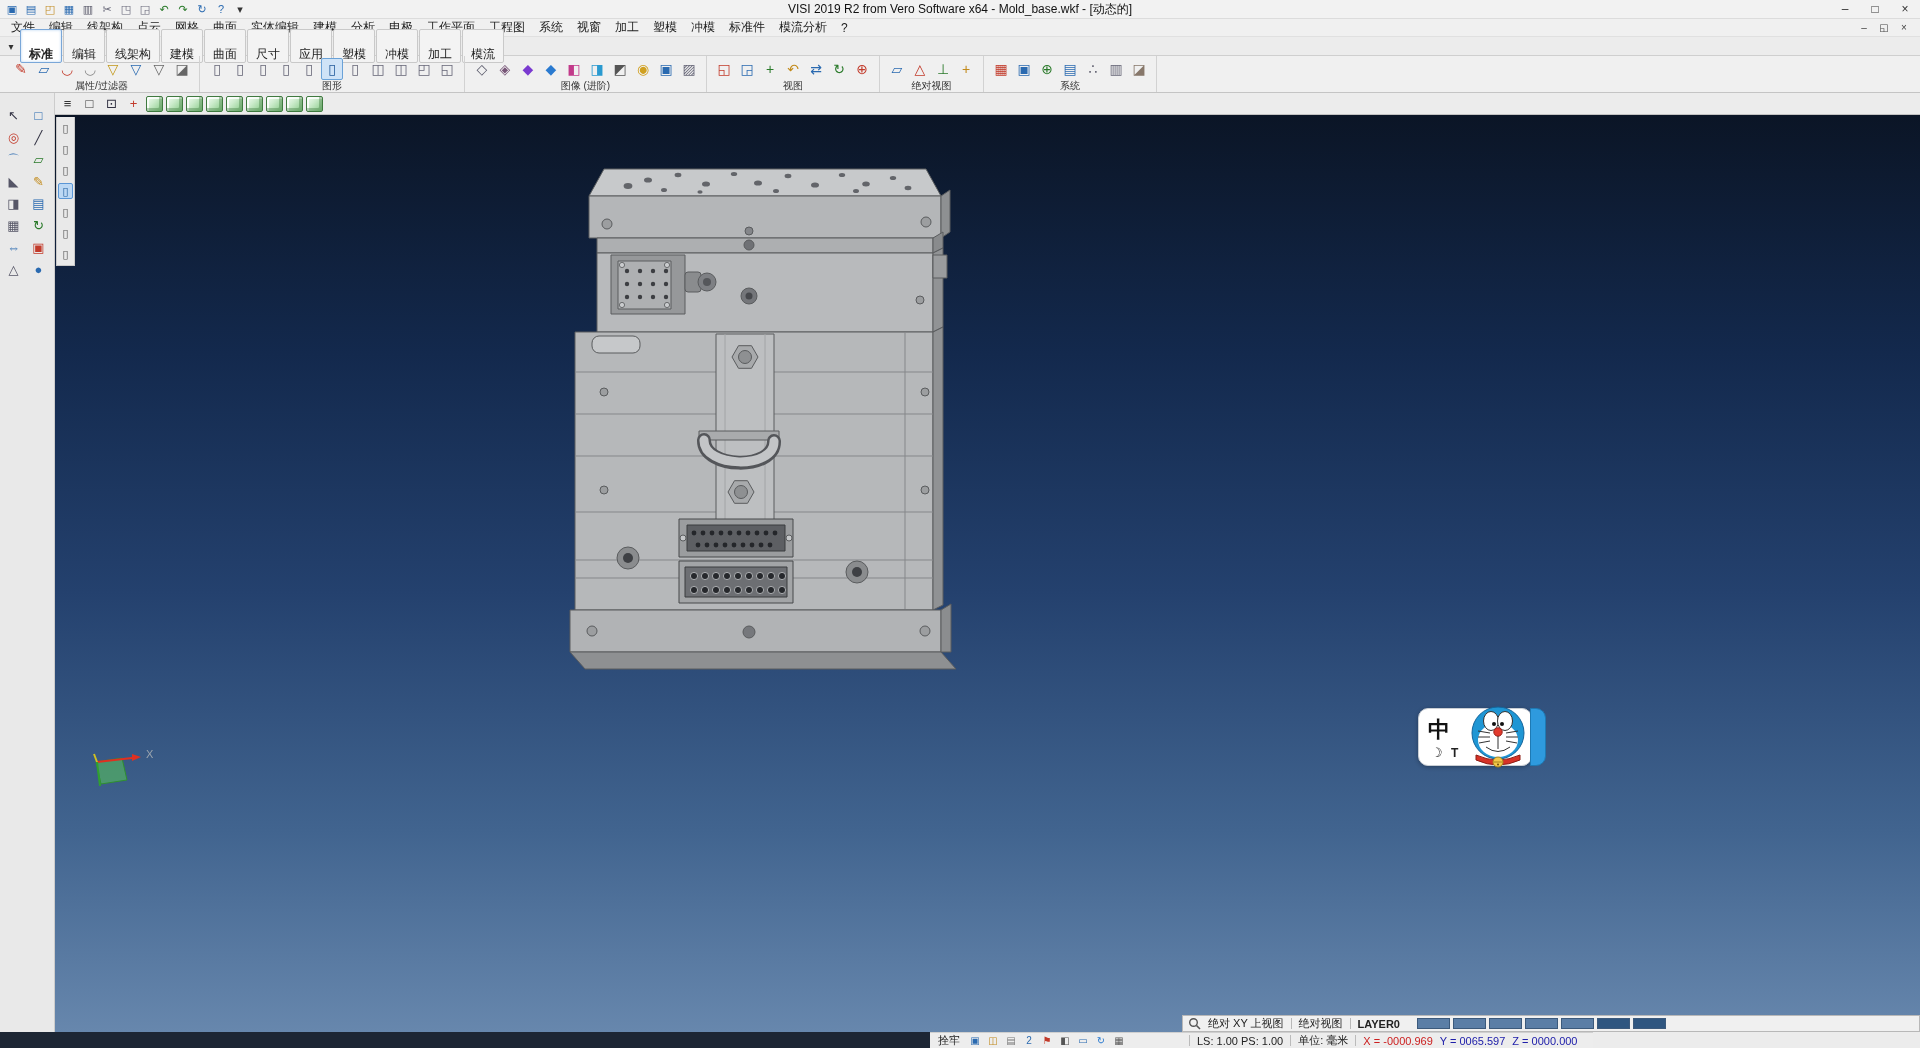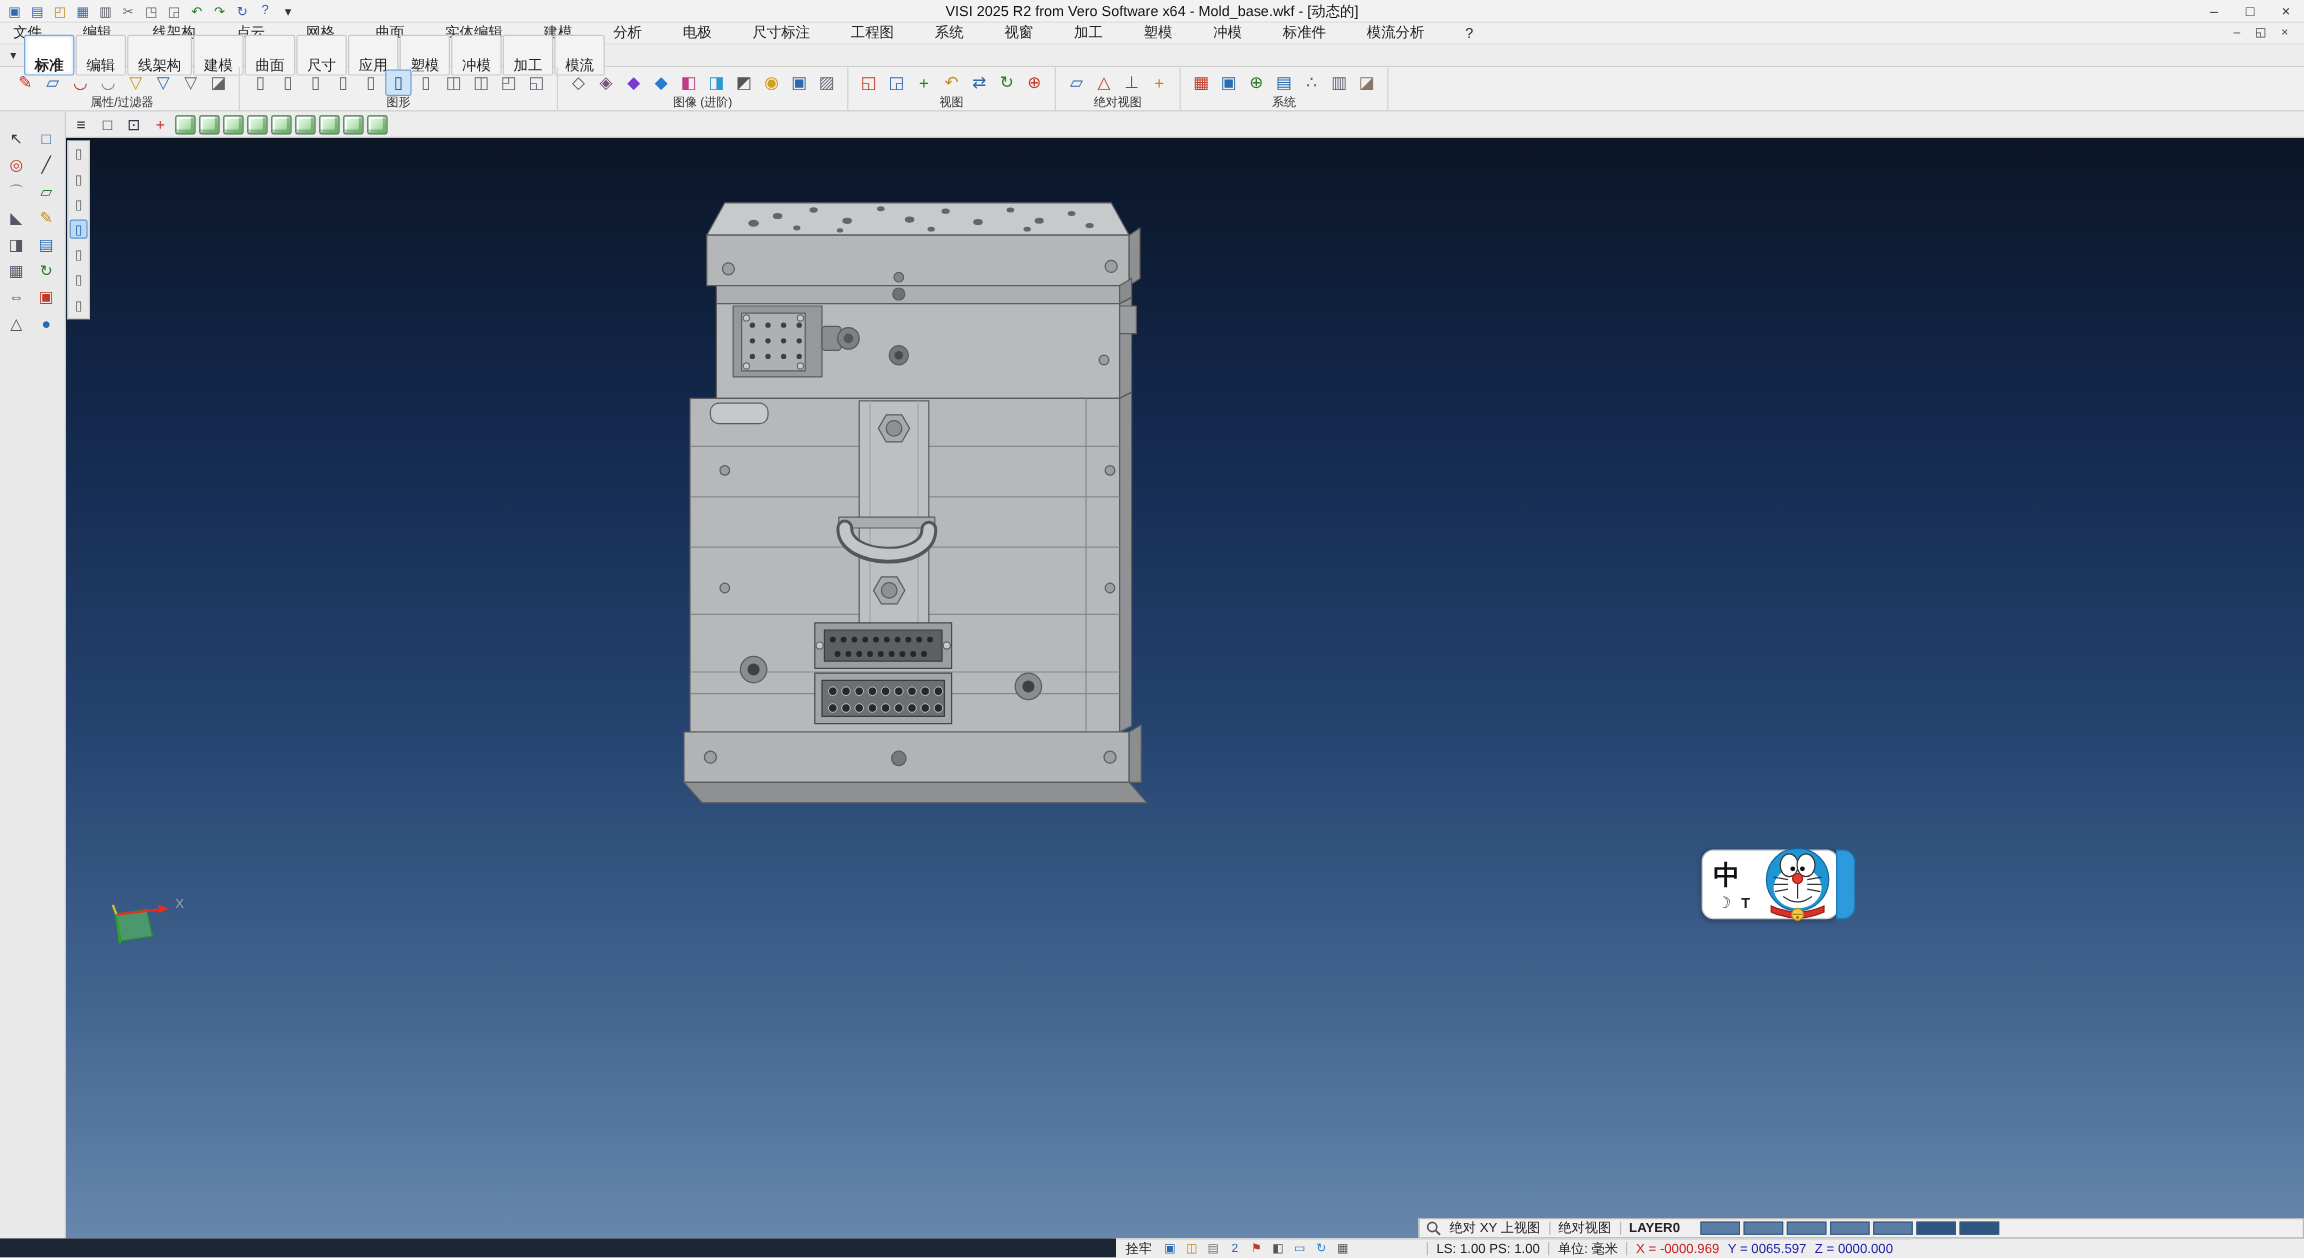--- a/index.html
+++ b/index.html
@@ -14,21 +14,21 @@
   #titlebar { height:19px; background:#f2f2f2; border-bottom:1px solid #dcdcdc;
     display:flex; align-items:center; position:relative; }
   .qa { display:flex; align-items:center; gap:1px; padding-left:3px; }
   .qa-icon { width:18px; height:16px; display:inline-flex; align-items:center; justify-content:center; font-size:11px; }
   .title-text { position:absolute; left:50%; transform:translateX(-50%); font-size:12px; color:#111; white-space:nowrap; }
   .win-controls { margin-left:auto; display:flex; }
   .win-btn { width:30px; height:18px; display:inline-flex; align-items:center; justify-content:center; font-size:12px; color:#333; }
 
   
   #menubar { height:18px; background:#f0f0f0; border-bottom:1px solid #e0e0e0;
-    display:flex; align-items:center; padding-left:4px;gap:20px; }
+    display:flex; align-items:center; padding-left:4px; }
   .menu-item { padding:0 7px; font-size:12px; cursor:default; white-space:nowrap; }
   #menubar .spacer { flex:1; }
   .mdi { display:flex; padding-right:6px; }
   .mdi-btn { width:20px; height:14px; display:inline-flex; align-items:center; justify-content:center; font-size:10px; color:#444; }
 
   
   #tabbar { height:19px; background:#ececec; border-bottom:1px solid #cfcfcf;
     display:flex; align-items:center; padding-left:3px; gap:1px; }
   .tab-caret { width:16px; text-align:center; font-size:10px; color:#333; }
   .tab { padding:16px 8px; height:17px; line-height:16px; font-size:12px; background:#f3f3f3;
@@ -114,40 +114,40 @@
       <span class="qa-icon" style="color: rgb(85, 85, 102);">▥</span>
       <span class="qa-icon" style="color: rgb(102, 102, 119);">✂</span>
       <span class="qa-icon" style="color: rgb(102, 102, 119);">◳</span>
       <span class="qa-icon" style="color: rgb(102, 102, 119);">◲</span>
       <span class="qa-icon" style="color: rgb(42, 122, 42);">↶</span>
       <span class="qa-icon" style="color: rgb(42, 122, 42);">↷</span>
       <span class="qa-icon" style="color: rgb(42, 106, 176);">↻</span>
       <span class="qa-icon" style="color: rgb(42, 106, 176);">?</span>
       <span class="qa-icon" style="color: rgb(51, 51, 51);">▾</span>
     </div>
-  <div class="title-text">VISI 2025 R2 from Vero Software x64 - Mold_base.wkf - [动态的]</div>
+  <div class="title-text">VISI 2019 R2 from Vero Software x64 - Mold_base.wkf - [动态的]</div>
   <div class="win-controls">
       <span class="win-btn">–</span>
       <span class="win-btn">□</span>
       <span class="win-btn">×</span>
     </div>
 </div>
 
 <div id="menubar">
   <span class="menu-item">文件</span>
   <span class="menu-item">编辑</span>
   <span class="menu-item">线架构</span>
   <span class="menu-item">点云</span>
   <span class="menu-item">网格</span>
   <span class="menu-item">曲面</span>
   <span class="menu-item">实体编辑</span>
   <span class="menu-item">建模</span>
   <span class="menu-item">分析</span>
   <span class="menu-item">电极</span>
-  <span class="menu-item">尺寸标注</span>
+  <span class="menu-item">工作平面</span>
   <span class="menu-item">工程图</span>
   <span class="menu-item">系统</span>
   <span class="menu-item">视窗</span>
   <span class="menu-item">加工</span>
   <span class="menu-item">塑模</span>
   <span class="menu-item">冲模</span>
   <span class="menu-item">标准件</span>
   <span class="menu-item">模流分析</span>
   <span class="menu-item">?</span>
   <div class="spacer"></div>

